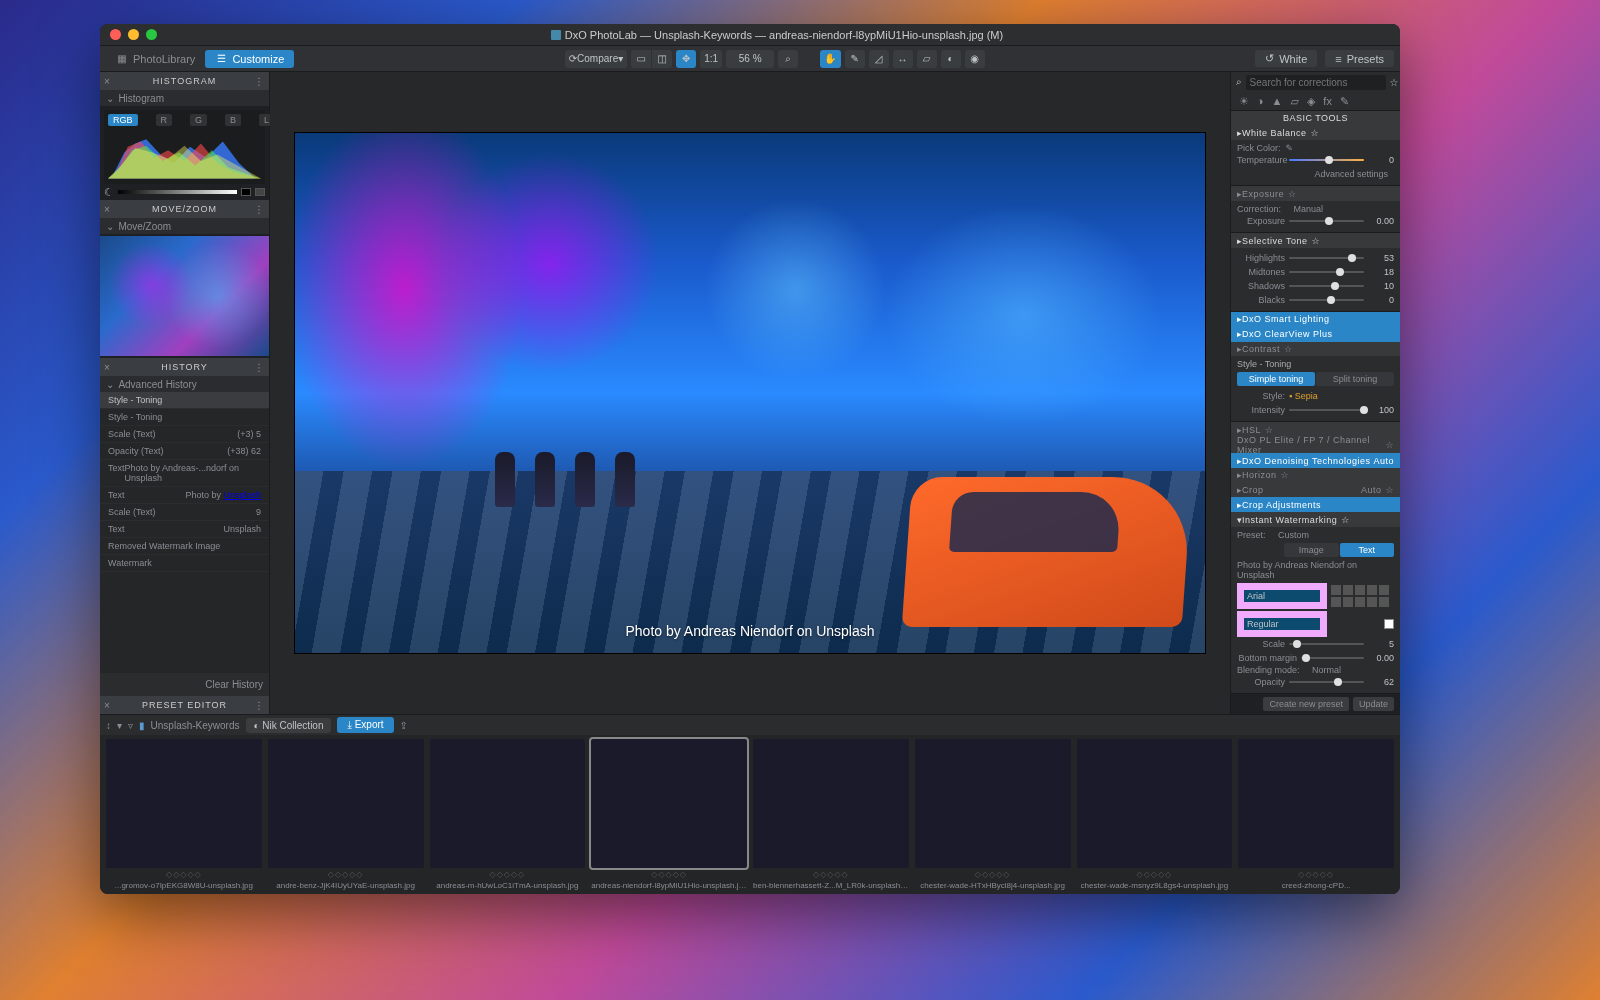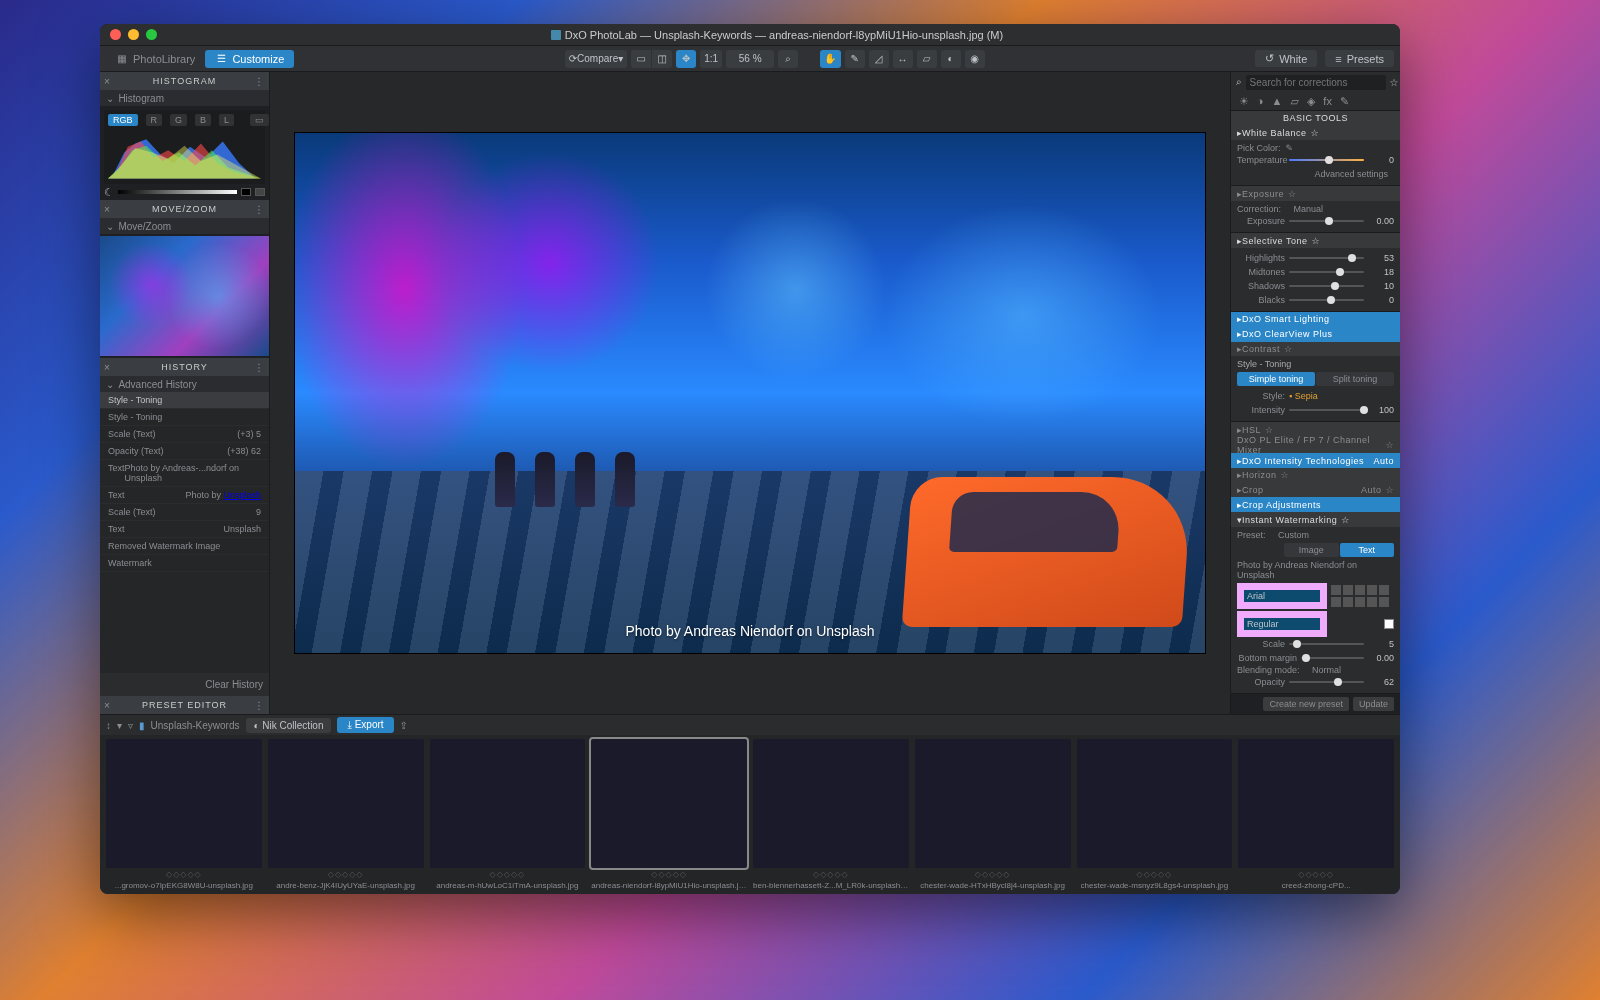--- a/index.html
+++ b/index.html
@@ -52,21 +52,21 @@
   .col-left{width:170px;background:var(--bg-dark);display:flex;flex-direction:column;border-right:1px solid var(--border);}
   .col-center{flex:1;background:#262829;display:flex;flex-direction:column;position:relative;}
   .col-right{width:170px;background:var(--bg-dark);display:flex;flex-direction:column;border-left:1px solid var(--border);overflow:hidden;}
   
   .phead{height:18px;background:var(--panel-head);display:flex;align-items:center;justify-content:center;color:#ccc;font-size:9px;letter-spacing:1px;text-transform:uppercase;position:relative;}
   .phead .x{position:absolute;left:4px;font-size:10px;color:var(--text-dim);}
   .phead .dots{position:absolute;right:4px;font-size:10px;color:var(--text-dim);}
   .psub{height:16px;background:#2a2c2f;display:flex;align-items:center;padding:0 6px;color:var(--text-dim);font-size:10px;gap:4px;}
   
   .histo-box{height:74px;background:#1a1c1e;margin:4px;border-radius:2px;padding:4px;display:flex;flex-direction:column;}
-  .histo-tabs{display:flex;gap:8px;margin-bottom:3px;}
+  .histo-tabs{display:flex;gap:18px;margin-bottom:3px;}
   .histo-tab{padding:1px 5px;background:#303234;border-radius:2px;font-size:9px;color:var(--text-dim);}
   .histo-tab.active{background:var(--accent);color:#fff;}
   .histo-svg{flex:1;width:100%;}
   .histo-grad{height:8px;margin:0 4px 4px 4px;display:flex;align-items:center;gap:4px;}
   .histo-grad .sw{width:10px;height:8px;border:1px solid #555;}
   .grad-strip{flex:1;height:4px;background:linear-gradient(90deg,#000,#fff);}
   
   .mz-thumb{height:120px;margin:2px 0;background:linear-gradient(135deg,#1a4a8a,#2a6acc,#a040c0,#1a4a8a);position:relative;overflow:hidden;}
   .mz-thumb::after{content:"";position:absolute;inset:0;background:radial-gradient(circle at 30% 40%,rgba(255,0,255,0.4),transparent 30%),radial-gradient(circle at 70% 50%,rgba(60,200,255,0.5),transparent 40%);}
   
@@ -424,21 +424,21 @@
             </div>
           <span class="val">100</span>
         </div>
       </div>
 
       <div class="section-head dim">▸ <span>HSL</span><span class="star">☆</span></div>
       <div class="section-head dim">
           <span>DxO PL Elite / FP 7 / Channel Mixer</span>
           <span class="star">☆</span>
         </div>
-      <div class="section-head blue">▸ <span>DxO Intensity Technologies</span><span class="auto">Auto</span></div>
+      <div class="section-head blue">▸ <span>DxO Denoising Technologies</span><span class="auto">Auto</span></div>
       <div class="section-head dim">▸ <span>Horizon</span><span class="star">☆</span></div>
       <div class="section-head dim">▸ <span>Crop</span><span class="auto">Auto</span><span class="star">☆</span></div>
       <div class="section-head blue">▸ <span>Crop Adjustments</span></div>
 
       <div class="section-head">▾ <span>Instant Watermarking</span><span class="star">☆</span></div>
       <div class="group">
         <div class="pick-row"><span>Preset:</span>&nbsp;<span>Custom</span></div>
         <div class="seg" style="width:110px;margin-left:auto">
           <div class="s">Image</div>
           <div class="s active">Text</div>

